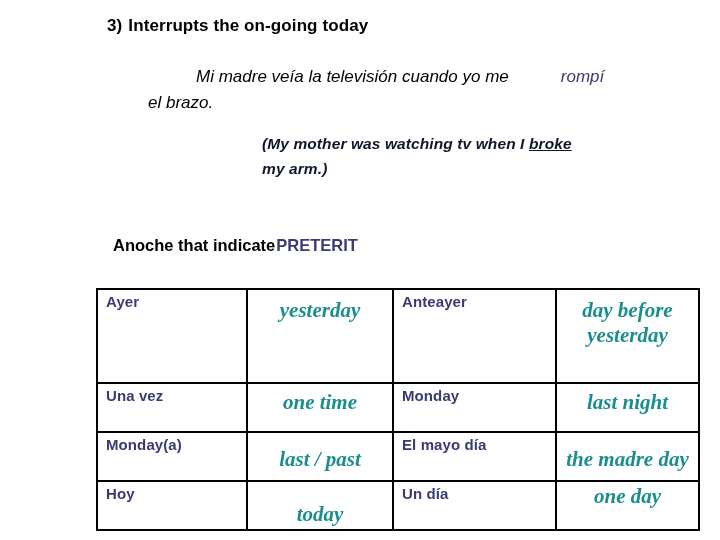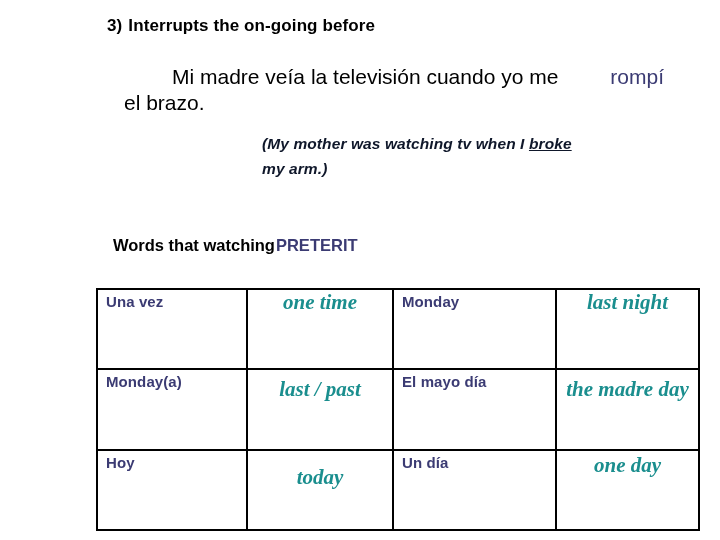--- a/index.html
+++ b/index.html
@@ -32,24 +32,25 @@
     font-weight: bold;
     color: #000000;
     letter-spacing: 0.1px;
     white-space: nowrap;
   }
   .heading .num { margin-right: 6px; }
 
   
   .spanish {
     position: absolute;
-    left: 124px;
+    left: 148px;
     top: 64px;
     width: 560px;
-    font-size: 21px;
+    font-size: 17px;
+    font-style: italic;
     color: #000000;
     line-height: 26px;
   }
   .spanish .indent { display: inline-block; width: 48px; }
   .spanish .verb {
     color: #3b3b73;
     margin-left: 52px;
   }
 
   
@@ -127,59 +128,74 @@
     font-size: 21px;
     color: #1a8e8e;
     text-align: center;
     line-height: 25px;
     white-space: nowrap;
     position: relative;
   }
 
   
   .en-r1 { top: 8px; }
-  .en-r2 { top: 0; }
-  .en-r3 { top: 7px; }
-  .en-r4 { top: 14px; }
+  .en-r2 { top: 6px; }
+  .en-r3 { top: 14px; }
+  .en-r4 { top: 20px; }
   .en-r5 { top: 2px; }
 </style>
 </head>
 <body>
 
 <div class="slide">
 
   <div class="heading">
-    <span class="num">3)</span><span>Interrupts the on-going before</span>
+    <span class="num">3)</span><span>Interrupts the on-going today</span>
   </div>
 
   <div class="spanish">
     <span class="indent"></span><span>Mi madre veía la televisión cuando yo me</span><span class="verb">rompí</span><br>
     <span>el brazo.</span>
   </div>
 
   <div class="english">
     <span>(My mother was watching tv when I </span><span class="u">broke</span><br>
     <span>my arm.)</span>
   </div>
 
   <div class="words-label">
-    <span>Words that watching</span><span class="preterit">PRETERIT</span>
+    <span>Anoche that indicate</span><span class="preterit">PRETERIT</span>
   </div>
 
   <div class="tbl-wrap">
     <table class="words">
       <colgroup>
         <col class="c-sp1">
           <col class="c-en1">
           <col class="c-sp2">
           <col class="c-en2">
       </colgroup>
       <tbody>
         <tr>
           <td>
+              <span class="sp">Ayer</span>
+            </td>
+          <td>
+              <span class="en en-r1">yesterday</span>
+            </td>
+          <td>
+              <span class="sp">Anteayer</span>
+            </td>
+          <td>
+            <span class="en en-r1">day before</span>
+            <span class="en en-r1">yesterday</span>
+          </td>
+        </tr>
+        <tr>
+          <td>
               <span class="sp">Una vez</span>
             </td>
           <td>
               <span class="en en-r2">one time</span>
             </td>
           <td>
               <span class="sp">Monday</span>
             </td>
           <td>
               <span class="en en-r2">last night</span>

